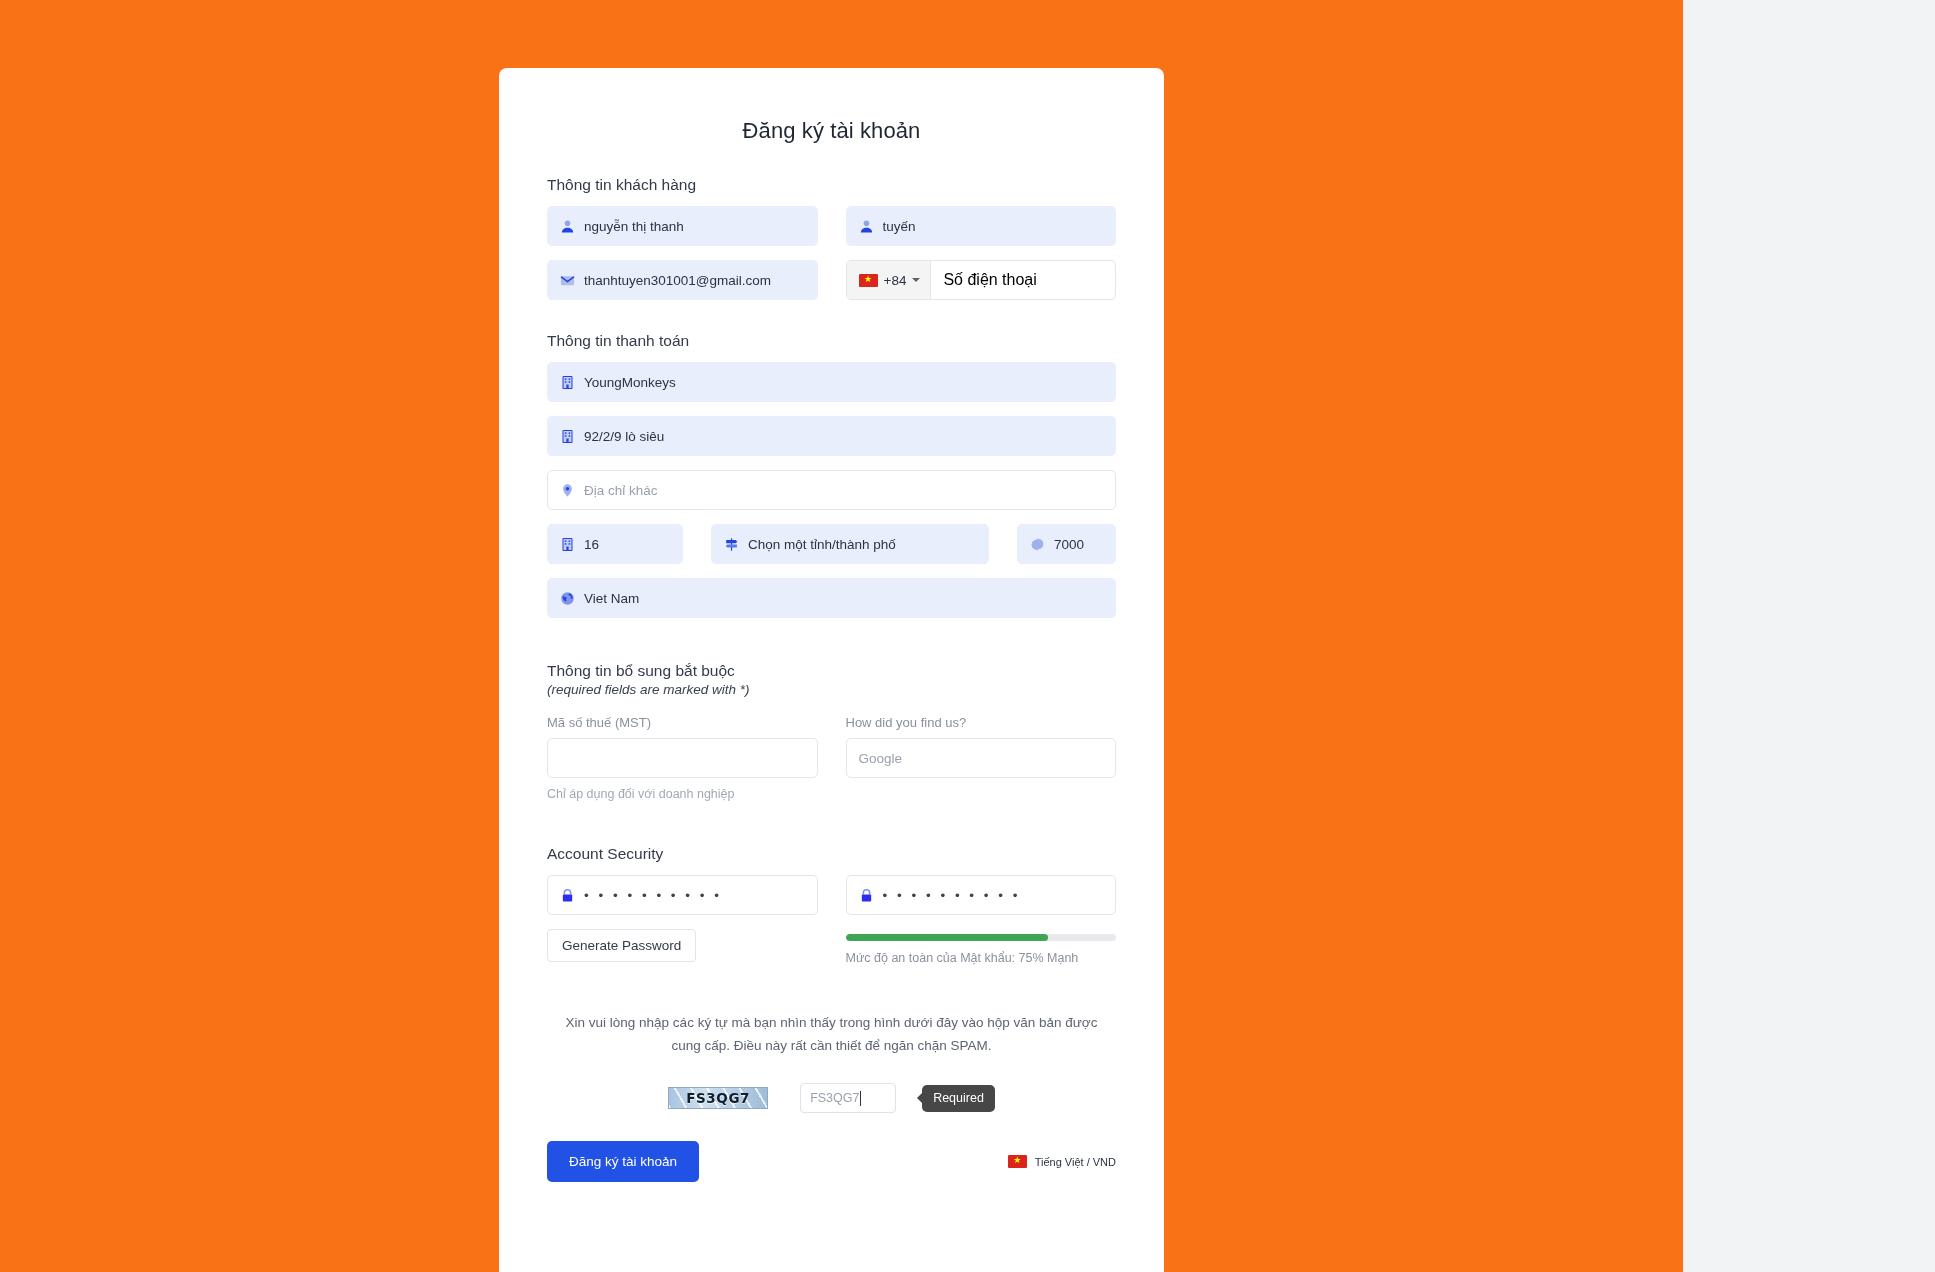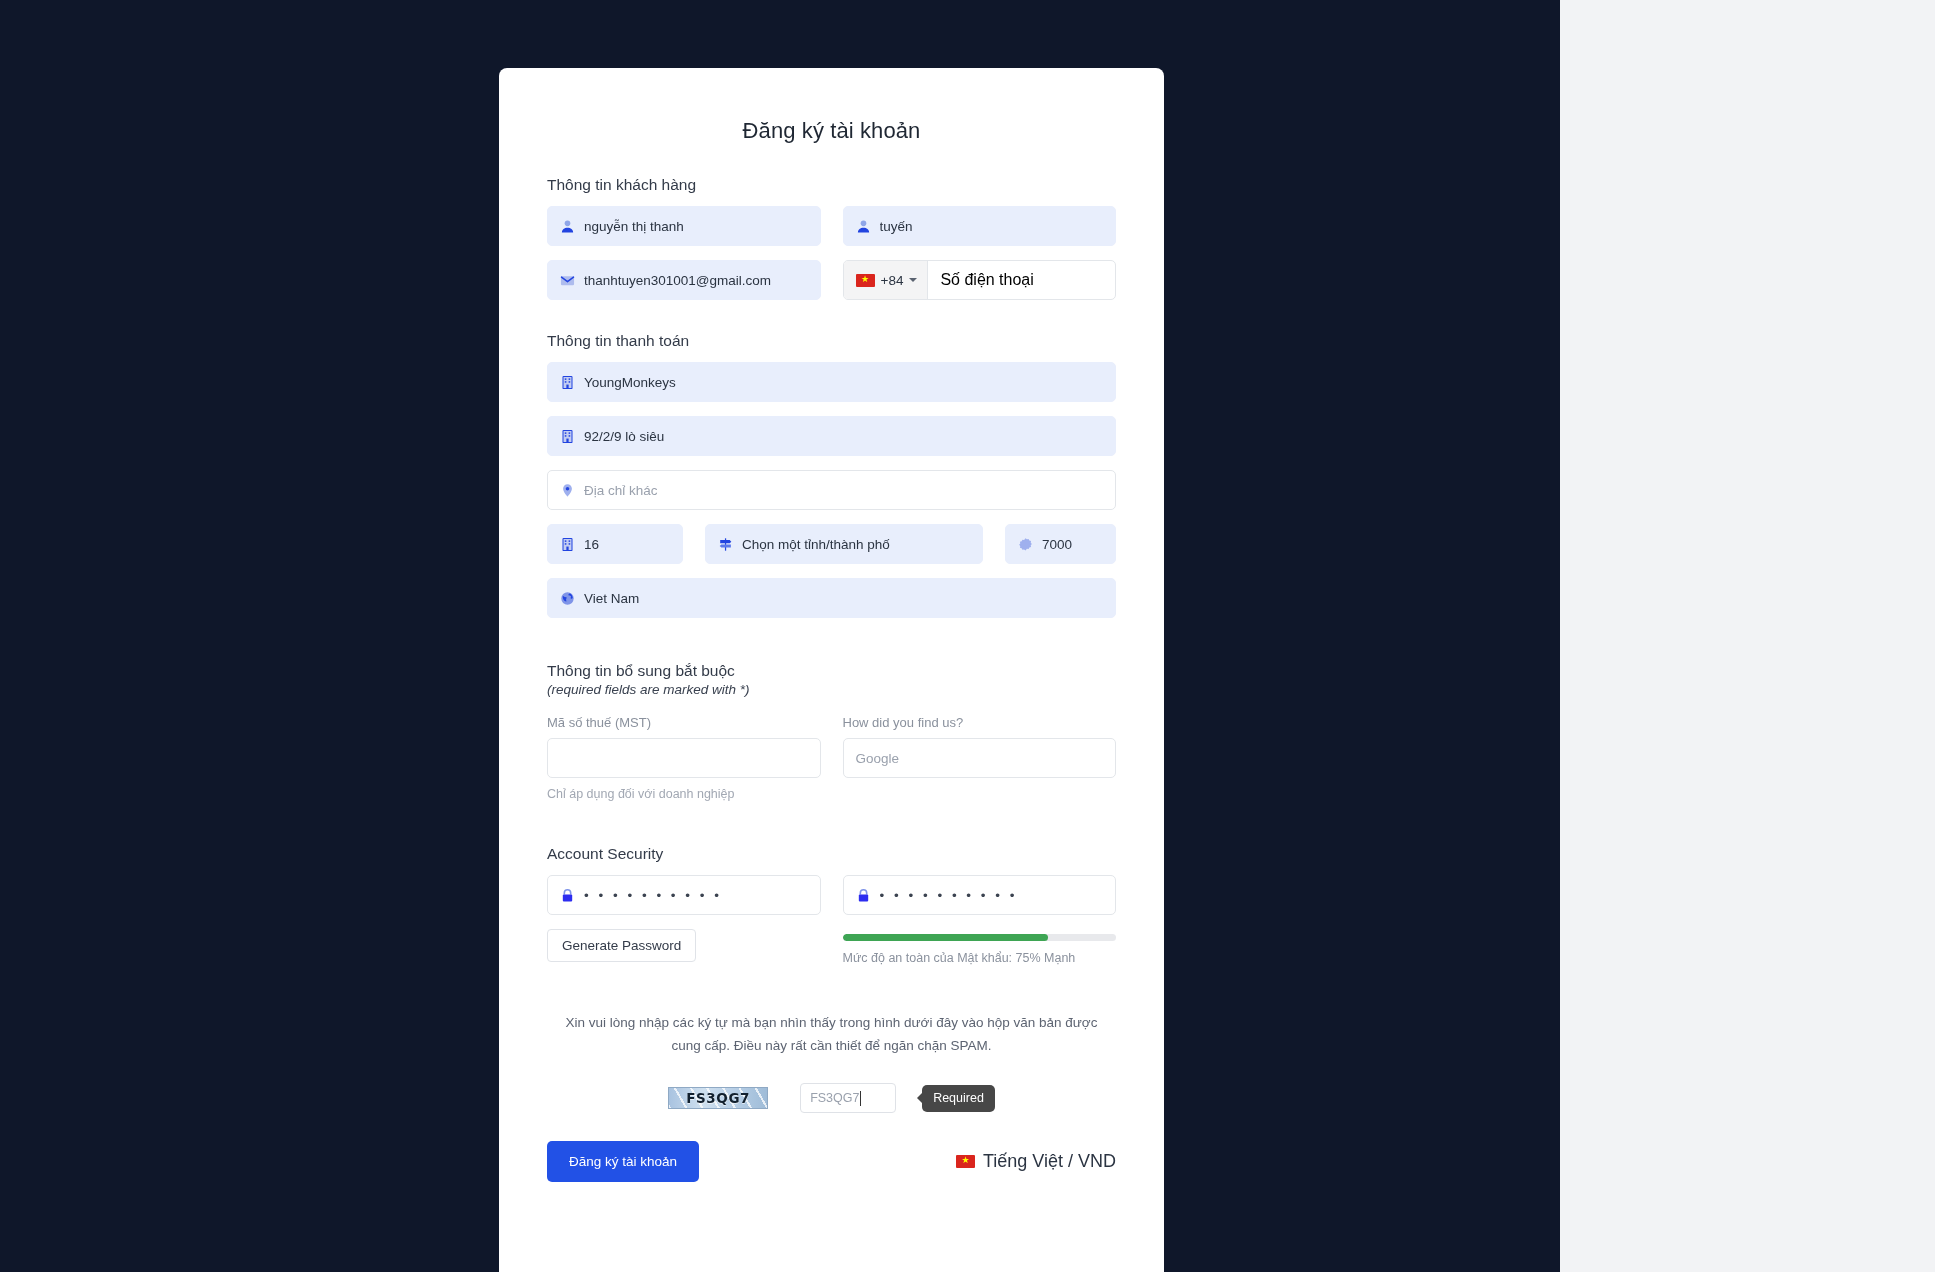--- a/index.html
+++ b/index.html
@@ -6,23 +6,23 @@
   html, body {
     margin: 0; padding: 0;
     width: 1935px;
     background: #f2f3f5;
     font-family: "Liberation Sans", "DejaVu Sans", sans-serif;
     -webkit-font-smoothing: antialiased;
   }
   body { min-height: 1272px; }
 
   .page {
-    width: 1560px;
+    width: 1683px;
     min-height: 1272px;
-    background: #0f172a;
+    background: #f97316;
     position: relative;
   }
 
   .card {
     position: absolute;
     left: 499px;
     top: 68px;
     width: 665px;
     min-height: 1204px;
     background: #ffffff;
@@ -49,21 +49,21 @@
 
   .section-sub {
     font-size: 13.5px;
     color: #3a4250;
     font-style: italic;
     margin: 0 0 18px 0;
   }
 
   .row {
     display: flex;
-    gap: 22px;
+    gap: 28px;
     margin-bottom: 14px;
   }
   .col { flex: 1 1 0; min-width: 0; }
   .col-3a { flex: 0 0 auto; width: 136px; }
   .col-3b { flex: 0 0 auto; width: 278px; }
   .col-3c { flex: 1 1 auto; }
 
   
   .field {
     display: flex;
@@ -285,21 +285,21 @@
     height: 41px;
     padding: 0 22px;
     font-size: 13.5px;
     cursor: pointer;
     font-family: inherit;
   }
   .lang {
     display: flex;
     align-items: center;
     gap: 8px;
-    font-size: 18px;
+    font-size: 11px;
     color: #2b3442;
     cursor: pointer;
   }
 </style>
 </head>
 <body>
 
 <div class="page">
   <div class="card">
 

